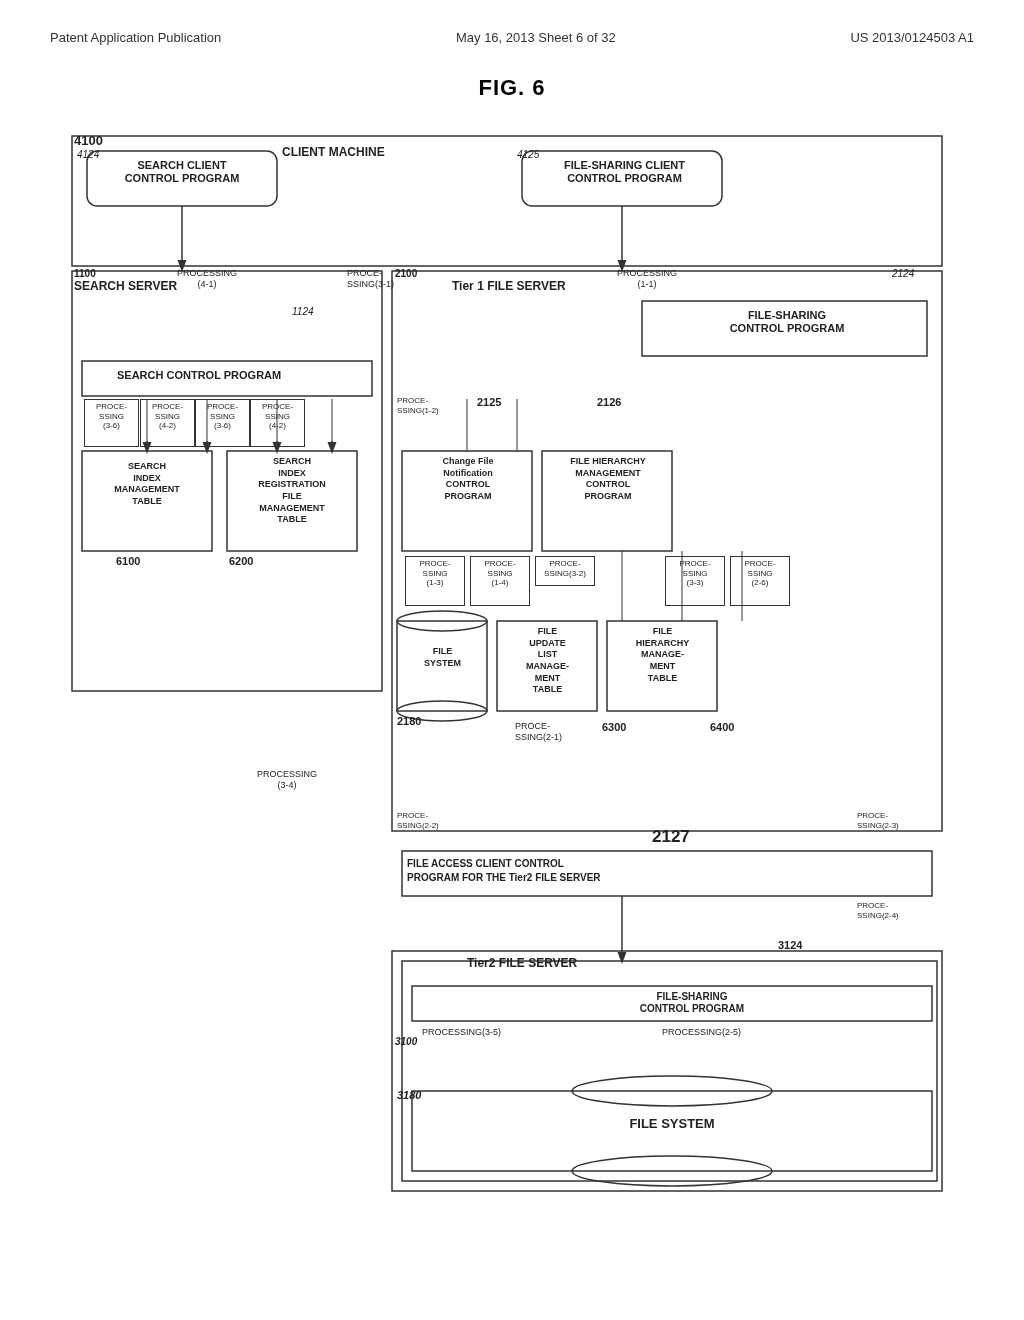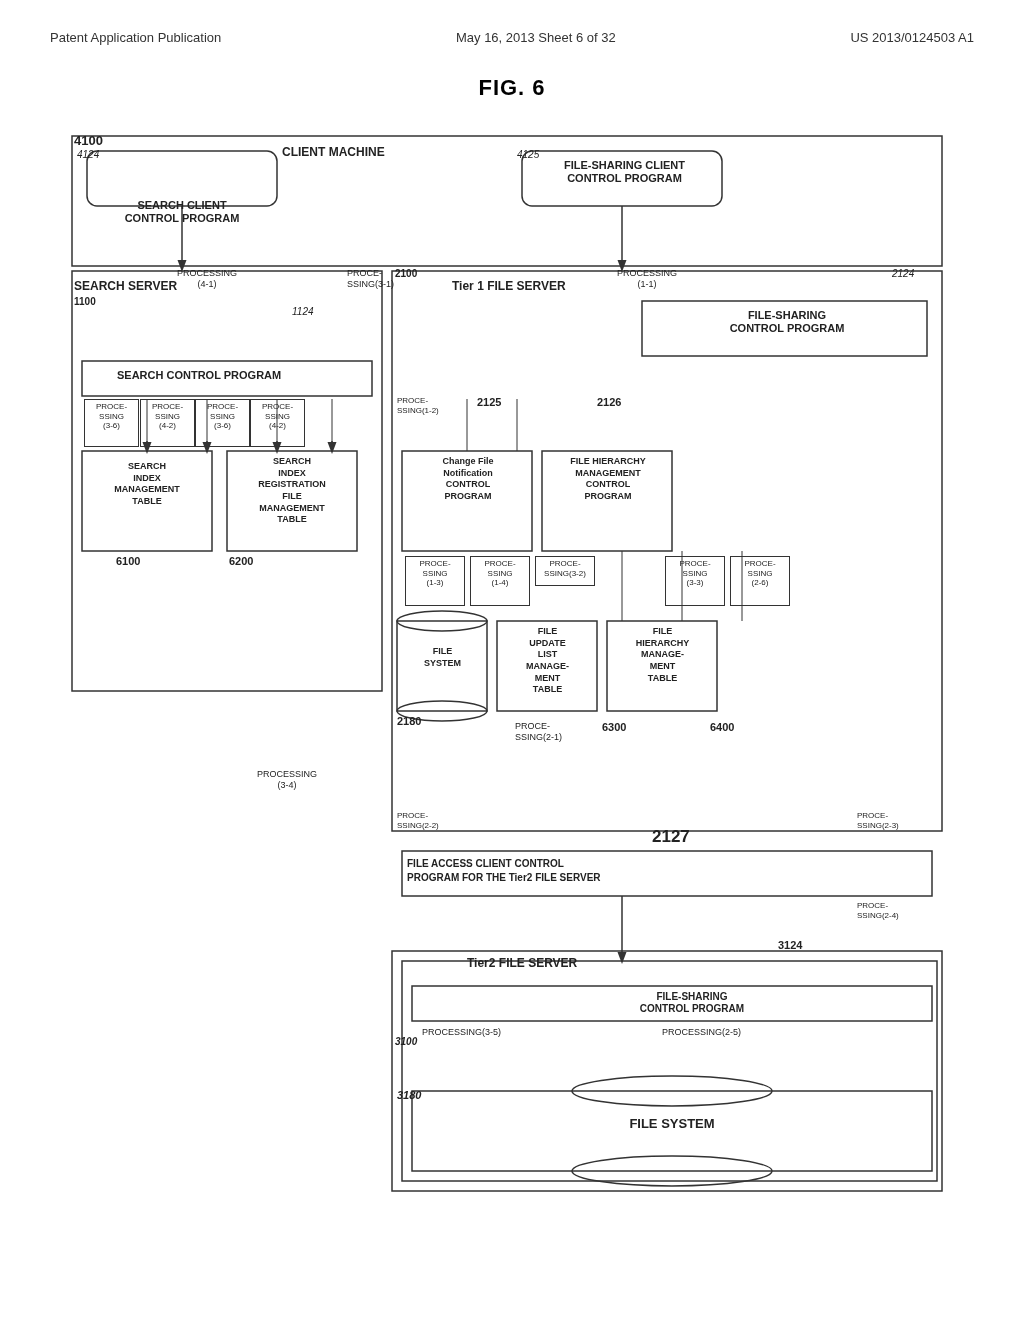--- a/index.html
+++ b/index.html
@@ -155,28 +155,28 @@
       <ellipse cx="380" cy="490" rx="45" ry="10" fill="none" stroke="#333" stroke-width="1.5"></ellipse>
       <ellipse cx="380" cy="580" rx="45" ry="10" fill="none" stroke="#333" stroke-width="1.5"></ellipse>
 
     </svg>
 
     <div class="label bold" style="left:12px; top:2px; font-size:13px;">4100</div>
 
     <div class="label bold" style="left:180px; top:14px; font-size:12px;margin-left:40px;">CLIENT MACHINE</div>
 
     <div class="label" style="left:15px; top:18px; font-size:10px; font-style:italic;">4124</div>
-    <div class="label bold" style="left:30px; top:28px; font-size:11px; text-align:center; width:180px; white-space:pre-line;margin-top:40px;">SEARCH CLIENT
+    <div class="label bold" style="left:30px; top:28px; font-size:11px; text-align:center; width:180px; white-space:pre-line;">SEARCH CLIENT
 CONTROL PROGRAM</div>
 
     <div class="label" style="left:455px; top:18px; font-size:10px; font-style:italic;">4125</div>
     <div class="label bold" style="left:465px; top:28px; font-size:11px; text-align:center; width:195px; white-space:pre-line;">FILE-SHARING CLIENT
 CONTROL PROGRAM</div>
 
-    <div class="label bold" style="left:12px; top:137px; font-size:10px;margin-top:28px;">1100</div>
+    <div class="label bold" style="left:12px; top:137px; font-size:10px;">1100</div>
     <div class="label bold" style="left:12px; top:148px; font-size:12px;">SEARCH SERVER</div>
 
     <div class="label" style="left:115px; top:137px; font-size:9px; white-space:pre-line; text-align:center;">PROCESSING
 (4-1)</div>
 
     <div class="label" style="left:285px; top:137px; font-size:9px; white-space:pre-line;">PROCE-
 SSING(3-1)</div>
 
     <div class="label bold" style="left:333px; top:137px; font-size:10px;">2100</div>
     <div class="label bold" style="left:390px; top:148px; font-size:12px;">Tier 1 FILE SERVER</div>

